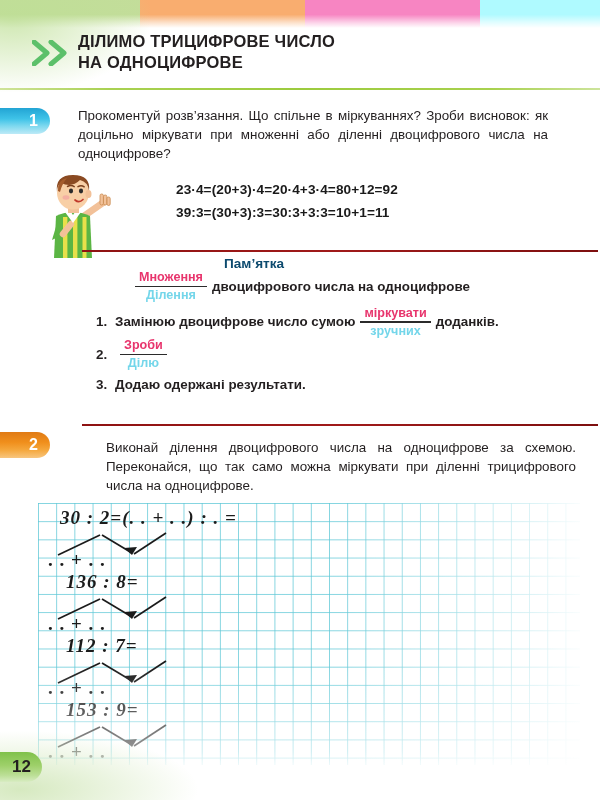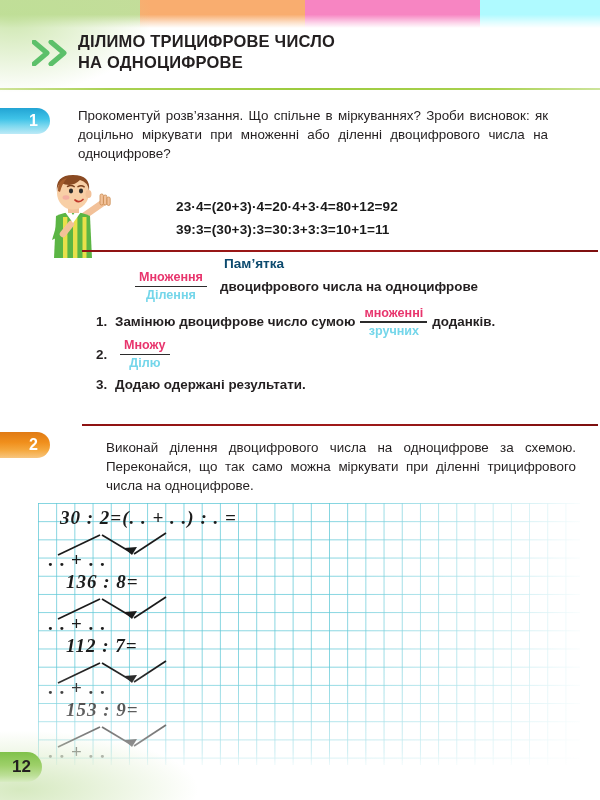--- a/index.html
+++ b/index.html
@@ -73,42 +73,42 @@
     text-align:justify;
   }
   #task1-text{top:106px;}
   #task2-text{top:438px;margin-left:28px;}
 
   
   .boy{position:absolute;left:34px;top:172px;width:78px;height:86px;}
 
   
   .eqs{
-    position:absolute;left:176px;top:195px;
+    position:absolute;left:176px;top:178px;
     font-size:13.6px;font-weight:bold;color:#1a1a1a;
     line-height:1.72;letter-spacing:.1px;
     font-family:"Liberation Sans", sans-serif;
   }
   .eqs div{white-space:pre;}
 
   
   .rule-red{
     position:absolute;left:82px;width:516px;height:2px;
     background:linear-gradient(to right,#8e1212 0%,#a01a1a 50%,#7d0f0f 100%);
   }
   #rule-top{top:250px;}
   #rule-bottom{top:424px;}
 
   .memo{position:absolute;left:96px;top:256px;width:500px;}
   .memo-title{
     font-size:13.6px;font-weight:bold;color:#0c4a6e;
     margin-left:128px;margin-bottom:1px;
   }
   .memo-head{
-    display:flex;align-items:center;margin-left:34px;margin-top:-1px;gap:8px;
+    display:flex;align-items:center;margin-left:34px;margin-top:-1px;
   }
   .memo-body{margin-top:5px;}
   .memo-item{
     display:flex;align-items:center;
     font-size:13.4px;color:#231f20;font-weight:bold;
     margin-bottom:2px;min-height:26px;
   }
   .memo-item .num{width:19px;flex:none;}
   .memo-item .txt{white-space:pre;}
 
@@ -265,31 +265,31 @@
     </span>
     <span class="txt" style="font-size:13.4px;font-weight:bold;color:#231f20;">двоцифрового числа на одноцифрове</span>
   </div>
 
   <div class="memo-body">
 
     <div class="memo-item">
       <span class="num">1.</span>
       <span class="txt">Замінюю двоцифрове число сумою</span>
       <span class="fr">
-        <span class="top">множенні</span>
+        <span class="top">міркувати</span>
         <span class="bar"></span>
         <span class="bot">зручних</span>
       </span>
       <span class="txt">доданків.</span>
     </div>
 
     <div class="memo-item">
       <span class="num">2.</span>
       <span class="fr">
-        <span class="top">Множу</span>
+        <span class="top">Зроби</span>
         <span class="bar"></span>
         <span class="bot">Ділю</span>
       </span>
     </div>
 
     <div class="memo-item">
       <span class="num">3.</span>
       <span class="txt">Додаю одержані результати.</span>
     </div>
 

